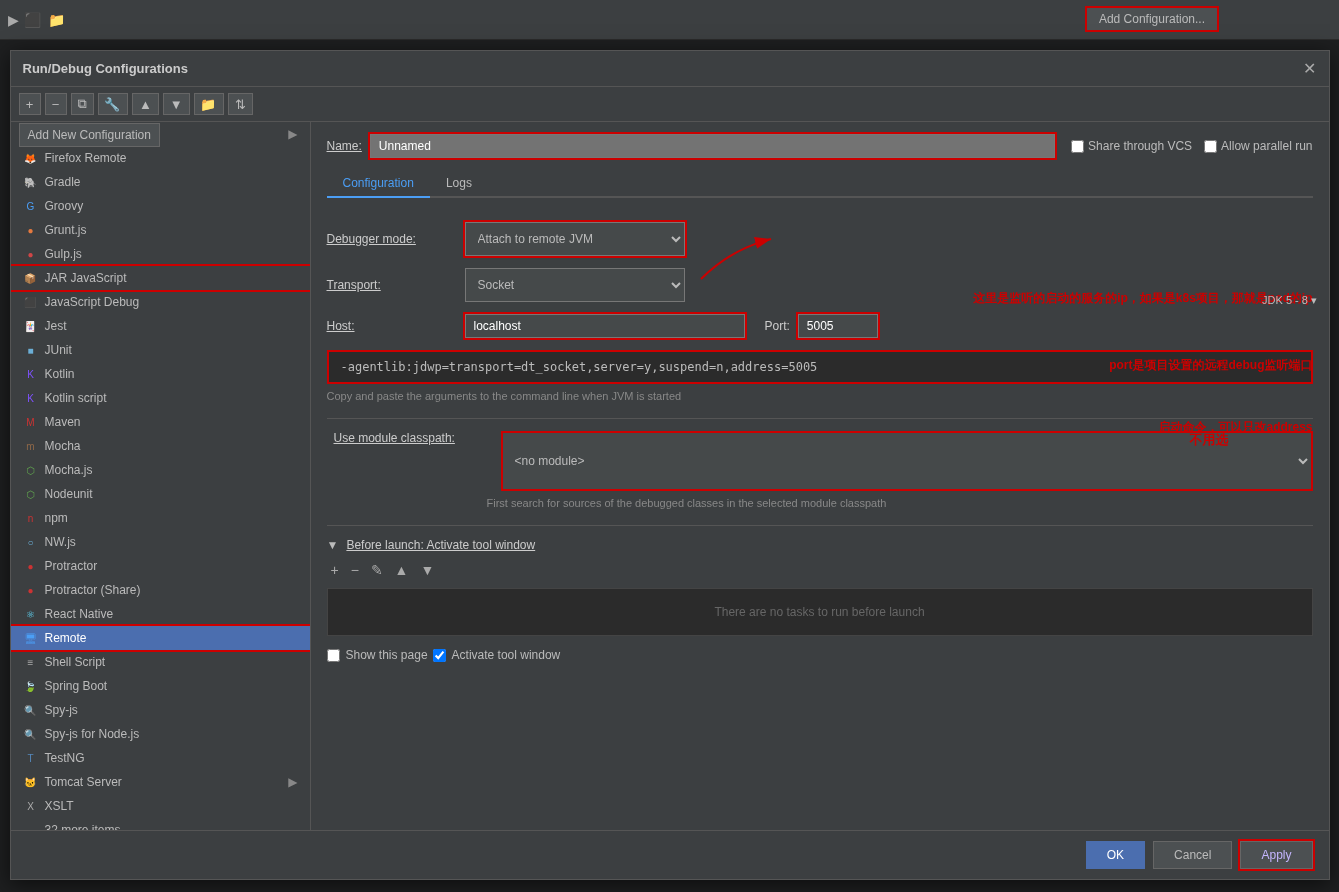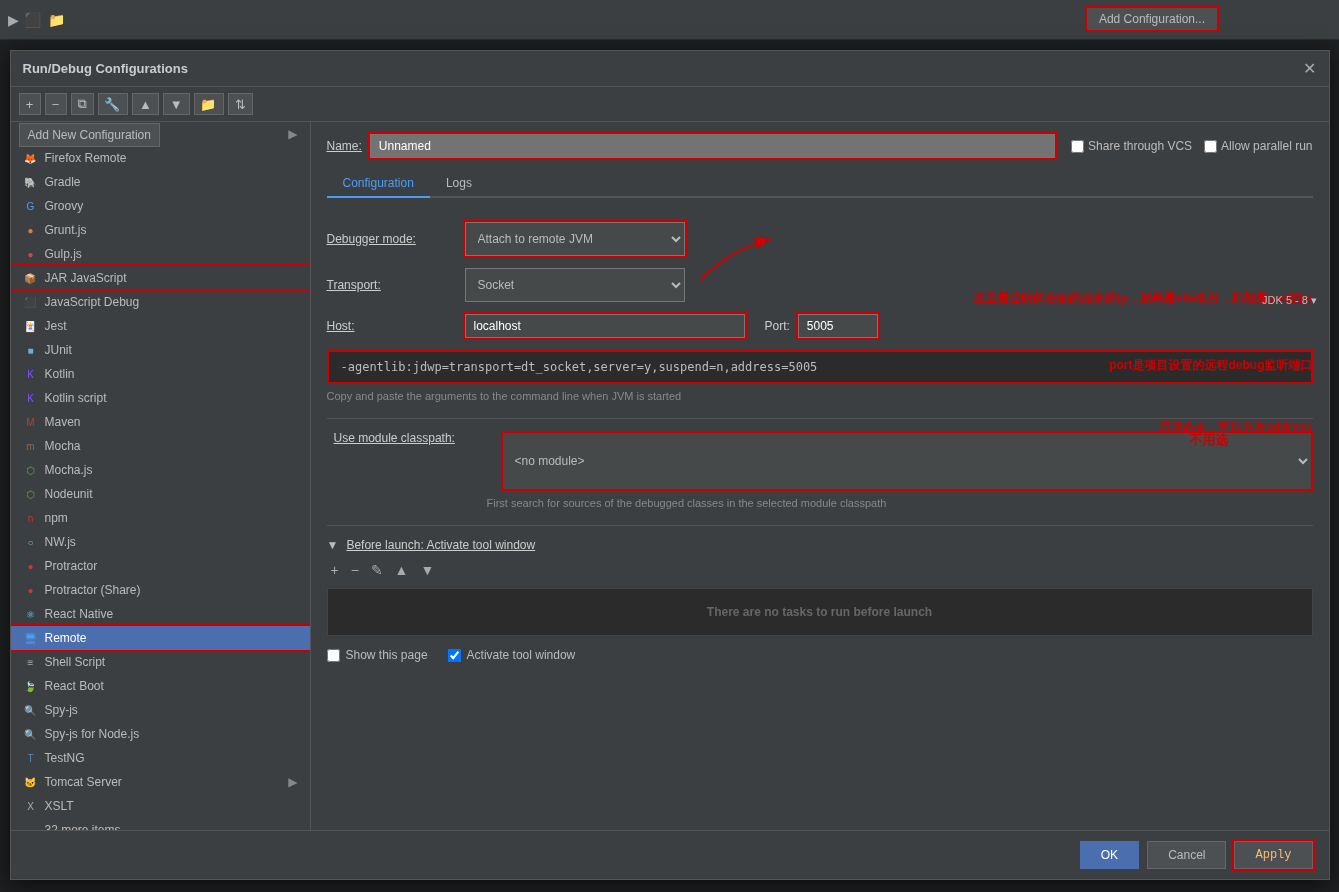--- a/index.html
+++ b/index.html
@@ -354,28 +354,27 @@
       cursor: pointer;
       padding: 2px 4px;
     }
     .before-launch-empty {
       color: #666666;
       font-size: 12px;
       text-align: center;
       padding: 16px;
       border: 1px solid #444;
       background: #2b2b2b;
-      font-weight: bold;
     }
 
     
     .bottom-checkboxes {
       display: flex;
       align-items: center;
-      gap: 20px;
+      gap: 5px;
       margin-top: 12px;
     }
     .bottom-checkboxes label {
       display: flex;
       align-items: center;
       gap: 6px;
       font-size: 12px;
       color: #bbbbbb;
     }
 
@@ -398,23 +397,22 @@
       background: #4b6eaf;
       color: #ffffff;
       border-color: #4b6eaf;
     }
     .btn-cancel {
       background: #4c5052;
       color: #bbbbbb;
     }
     .btn-apply {
       background: #4c5052;
-      color: #fdba74;
+      color: #c4b5fd;
       outline: 2px solid #cc0000;
-      font-family: Liberation Mono, monospace;
     }
 
     
     .jdk-badge {
       position: absolute;
       right: 12px;
       top: 172px;
       color: #bbbbbb;
       font-size: 11px;
       display: flex;
@@ -563,21 +561,21 @@
             <div class="config-item selected" style="outline: rgb(204, 0, 0) solid 2px;">
               <span class="item-icon" style="color: rgb(75, 158, 245);">🖥</span>
               <span>Remote</span>
             </div>
             <div class="config-item">
               <span class="item-icon" style="color: rgb(170, 170, 170);">≡</span>
               <span>Shell Script</span>
             </div>
             <div class="config-item">
               <span class="item-icon" style="color: rgb(109, 179, 63);">🍃</span>
-              <span>React Boot</span>
+              <span>Spring Boot</span>
             </div>
             <div class="config-item">
               <span class="item-icon" style="color: rgb(170, 170, 170);">🔍</span>
               <span>Spy-js</span>
             </div>
             <div class="config-item">
               <span class="item-icon" style="color: rgb(170, 170, 170);">🔍</span>
               <span>Spy-js for Node.js</span>
             </div>
             <div class="config-item">

